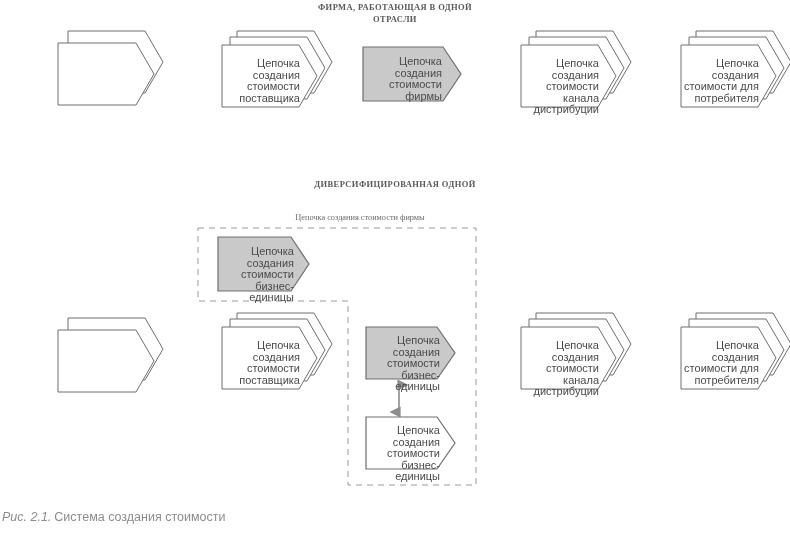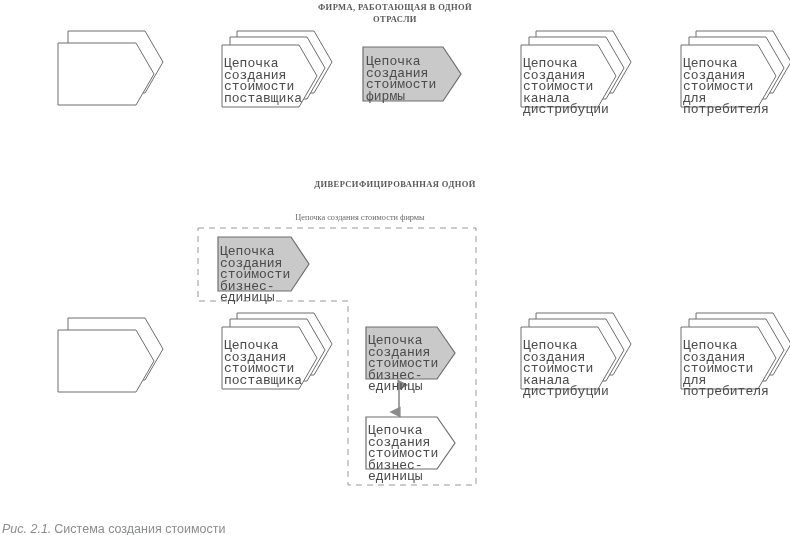--- a/index.html
+++ b/index.html
@@ -21,38 +21,38 @@
     letter-spacing:0.4px;
     color:#58595b;
     text-align:center;
     line-height:12px;
   }
   #title-industry{left:295px;top:1px;width:200px;}
   #title-diversified{left:295px;top:178px;width:200px;}
 
   .chain-label{
     position:absolute;
-    font-family:Liberation Mono, monospace;
-    font-size:13px;
+    font-family:Liberation Sans, sans-serif;
+    font-size:11px;
     color:#4a4a4a;
-    text-align:left;
+    text-align:right;
     line-height:11.5px;
   }
   .group-label{
     position:absolute;
     font-family:"Liberation Serif", serif;
     font-size:8.3px;
     color:#6b6b6b;
     text-align:center;
     line-height:11.5px;
   }
 
   .caption{
     position:absolute;
-    left:2px;top:522px;
+    left:2px;top:510px;
     font-family:"Liberation Sans", sans-serif;
     font-size:12.5px;
     color:#8a8c8e;
     white-space:nowrap;
   }
   .caption .fig{font-style:italic;}
   .caption .txt{font-style:normal;margin-left:3px;}
 </style>
 </head>
 <body>

